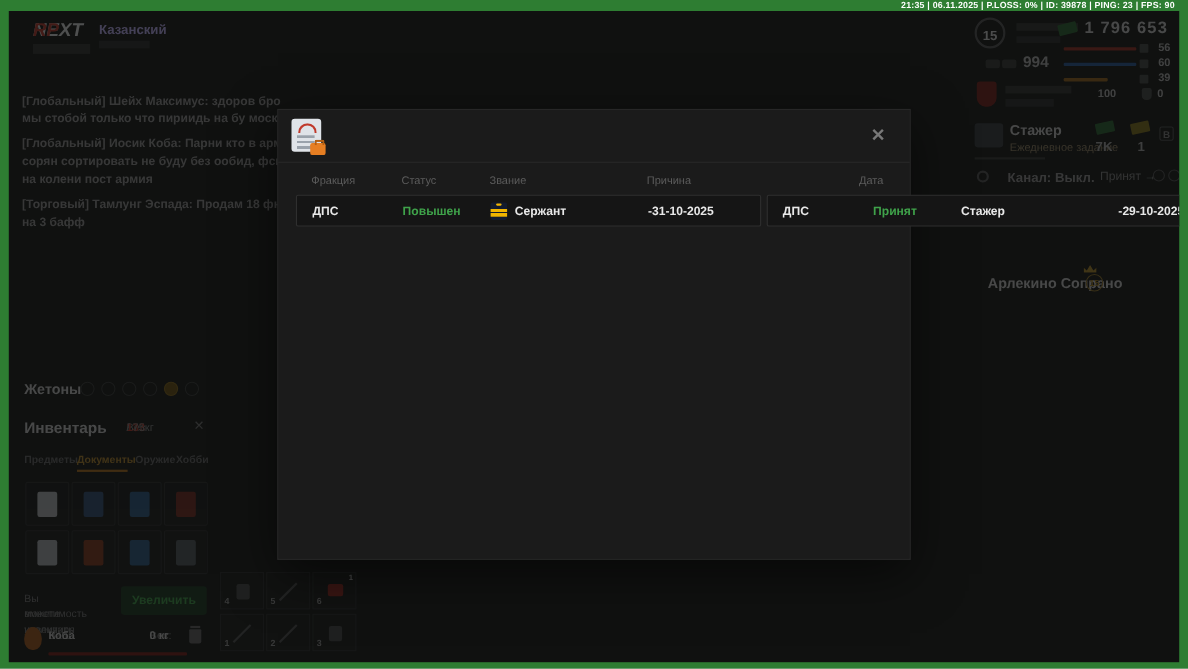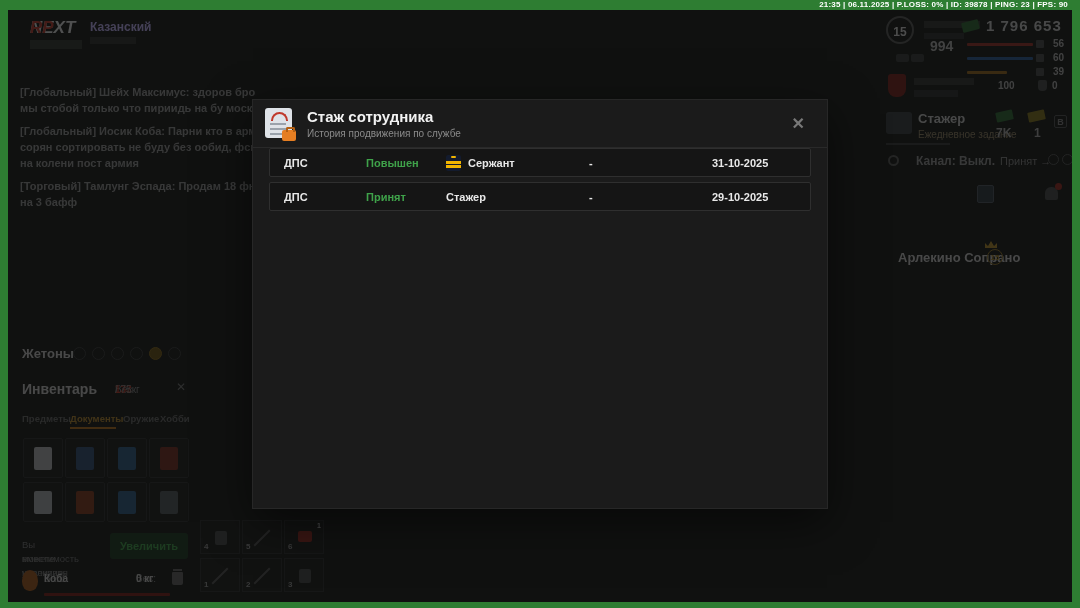--- a/index.html
+++ b/index.html
@@ -22,21 +22,21 @@
   .chat-line{position:static;font-size:11px;line-height:16px;margin-bottom:7px;font-weight:bold;}
 
   .lvl-circle{left:878px;top:6px;width:28px;height:28px;border:2px solid #5a5a5a;border-radius:50%;
     text-align:center;line-height:28px;font-size:12px;font-weight:bold;color:#ddd;}
   .name-bar1{left:916px;top:11px;width:56px;height:7px;background:#333533;}
   .name-bar2{left:916px;top:23px;width:40px;height:6px;background:#2d2f2e;}
   .money-icon{left:954px;top:11px;width:17px;height:10px;background:#2f6b35;transform:rotate(-14deg);border-radius:1px;}
   .money-text{left:978px;top:7px;font-size:15px;font-weight:bold;color:#cfcfcf;letter-spacing:1px;}
   .token-blob1{left:888px;top:44px;width:13px;height:8px;background:#3a3c3a;border-radius:2px;}
   .token-blob2{left:903px;top:44px;width:13px;height:8px;background:#3a3c3a;border-radius:2px;}
-  .tokens-text{left:922px;top:28px;font-size:14px;font-weight:bold;color:#b9b9b9;}
+  .tokens-text{left:922px;top:38px;font-size:14px;font-weight:bold;color:#b9b9b9;}
   .stat-bar{height:3px;border-radius:1px;}
   .stat-icon{width:8px;height:8px;background:#4a4c4a;border-radius:1px;}
   .stat-val{width:20px;text-align:right;font-size:10px;font-weight:bold;color:#b9b9b9;}
   .armor-100{left:990px;top:70px;font-size:10px;font-weight:bold;color:#b9b9b9;}
   .armor-shield{left:1030px;top:70px;width:9px;height:11px;background:#4a4c4a;border-radius:2px 2px 4px 4px;}
   .armor-0{left:1044px;top:70px;font-size:10px;font-weight:bold;color:#b9b9b9;}
   .wanted-shield{left:880px;top:64px;width:18px;height:23px;background:#7e221a;border-radius:3px 3px 8px 8px;}
   .wanted-bar1{left:906px;top:68px;width:60px;height:7px;background:#333533;}
   .wanted-bar2{left:906px;top:80px;width:44px;height:7px;background:#2d2f2e;}
 
@@ -105,21 +105,21 @@
     background:repeating-linear-gradient(#9aa2ab 0 2px,transparent 2px 5px);}
   .doc-case{position:absolute;right:-1px;bottom:-1px;width:14px;height:11px;background:#e67e22;border-radius:2px;}
   .doc-case::before{content:'';position:absolute;top:-3px;left:4px;width:5px;height:3px;border:2px solid #b35f12;border-bottom:none;border-radius:2px 2px 0 0;}
   .m-titles{display:flex;flex-direction:column;}
   .m-title{font-size:15px;font-weight:bold;color:#f2f2f2;}
   .m-sub{font-size:10px;color:#8b8b8b;margin-top:3px;}
   .m-close{margin-left:auto;color:#787878;font-size:16px;font-weight:bold;cursor:pointer;line-height:1;}
   .t-head{display:grid;grid-template-columns:82px 80px 143px 1fr 90px;margin:11px 16px 7px;
     padding:0 8px 0 14px;font-size:10px;color:#5c5c5c;}
   .t-head .h-date{text-align:right;}
-  .t-body{margin:0 16px;display:flex;flex-direction:column;gap:5px;}
+  .t-body{margin:0 16px;display:flex;flex-direction:row;gap:5px;}
   .t-row{display:grid;grid-template-columns:82px 80px 143px 1fr 90px;align-items:center;height:29px;
     padding:0 8px 0 14px;background:#151515;border:1px solid #2f2f2f;border-radius:2px;
     font-size:11px;font-weight:bold;color:#e8e8e8;box-sizing:border-box;}
   .cell-date{}
   .cell-rank{display:flex;align-items:center;gap:7px;}
   .rank-icon{display:inline-block;width:15px;height:16px;border-radius:2px;background:#131b2e;position:relative;flex:none;}
   .rank-icon::before{content:'';position:absolute;top:1px;left:5px;width:5px;height:2px;background:#f0b400;border-radius:1px;}
   .rank-icon::after{content:'';position:absolute;top:6px;left:0;right:0;height:7px;
     background:linear-gradient(#f0b400 0 3px,#131b2e 3px 4px,#f0b400 4px 7px);}
 </style>
@@ -292,25 +292,28 @@
     <div class="overlay"></div>
 
     <div class="modal">
       <div class="m-header">
         <div class="doc-icon">
           <div class="doc-body"></div>
             <div class="doc-arc"></div>
             <div class="doc-lines"></div>
             <div class="doc-case"></div>
         </div>
-        <div class="m-titles">
-          <div class="m-title">Стаж сотрудника</div>
-          <div class="m-sub">История продвижения по службе</div>
-        </div>
         <div class="m-close">✕</div>
+      </div>
+      <div class="t-head">
+        <span>Фракция</span>
+        <span>Статус</span>
+        <span>Звание</span>
+        <span>Причина</span>
+        <span class="h-date">Дата</span>
       </div>
       <div class="t-body" id="t-body">
           <div class="t-row">
             <span class="cell-faction">ДПС</span>
             <span class="cell-status" style="color: rgb(63, 162, 74);">Повышен</span>
             <span class="cell-rank">
               <span class="rank-icon"></span>
               <span>Сержант</span>
             </span>
             <span class="cell-reason">-</span>

